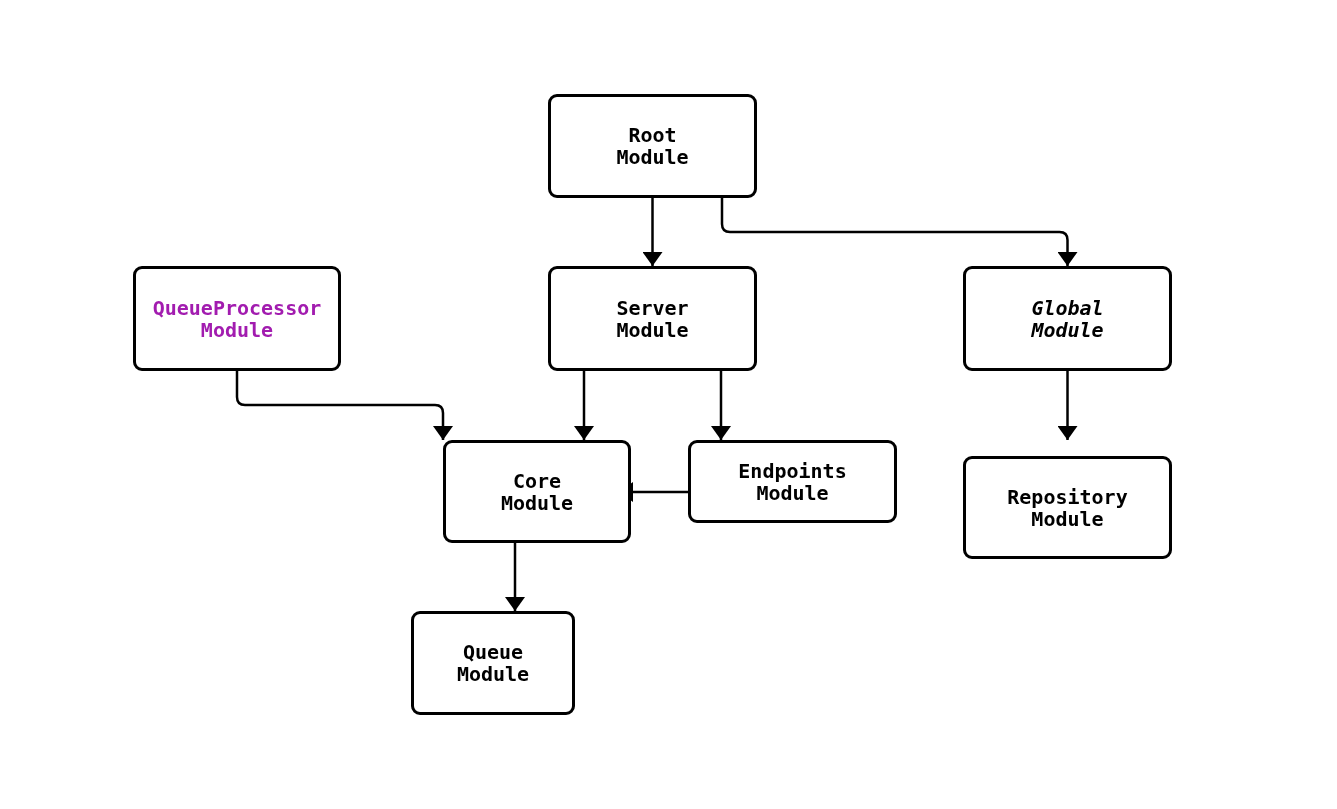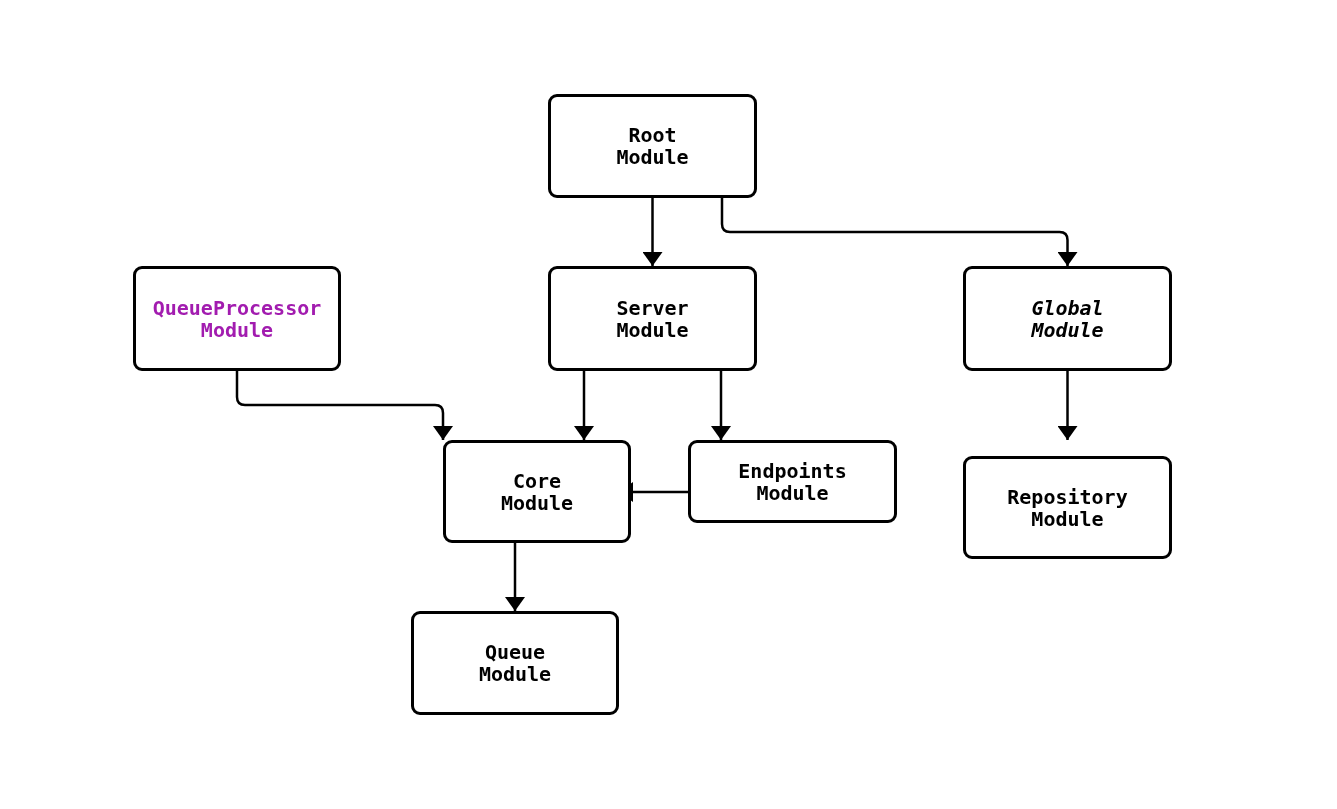--- a/index.html
+++ b/index.html
@@ -86,17 +86,17 @@
 Module</span>
     </div>
     <div class="node" style="left: 688px; top: 440px; width: 209px; height: 83px; border-color: rgb(0, 0, 0); background: rgb(255, 255, 255);">
       <span class="node-label" style="color: rgb(0, 0, 0);">Endpoints
 Module</span>
     </div>
     <div class="node" style="left: 963px; top: 440px; width: 209px; height: 103px; border-color: rgb(0, 0, 0); background: rgb(255, 255, 255); margin-top: 16px;">
       <span class="node-label" style="color: rgb(0, 0, 0);">Repository
 Module</span>
     </div>
-    <div class="node" style="left: 411px; top: 611px; width: 208px; height: 104px; border-color: rgb(0, 0, 0); background: rgb(255, 255, 255); justify-content: center;">
+    <div class="node" style="left: 411px; top: 611px; width: 164px; height: 104px; border-color: rgb(0, 0, 0); background: rgb(255, 255, 255); justify-content: center;">
       <span class="node-label" style="color: rgb(0, 0, 0);">Queue
 Module</span>
     </div>
   </div>
 
 </body></html>

